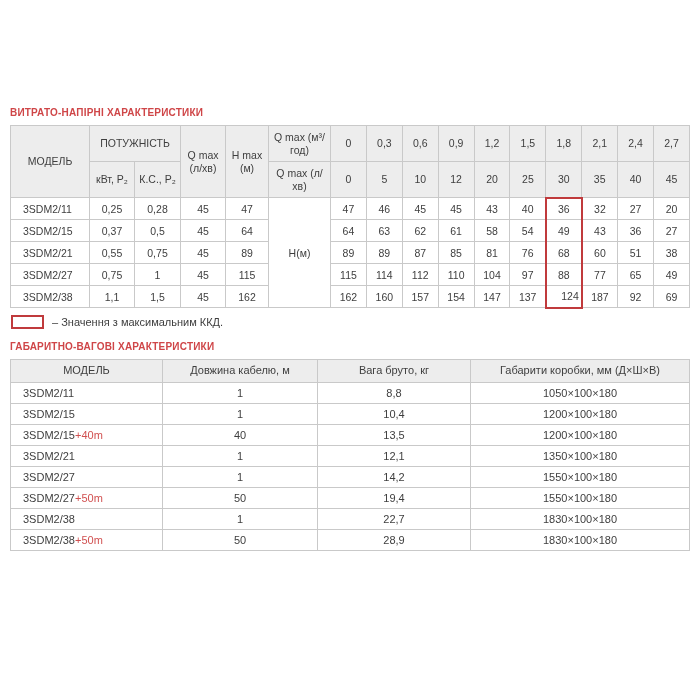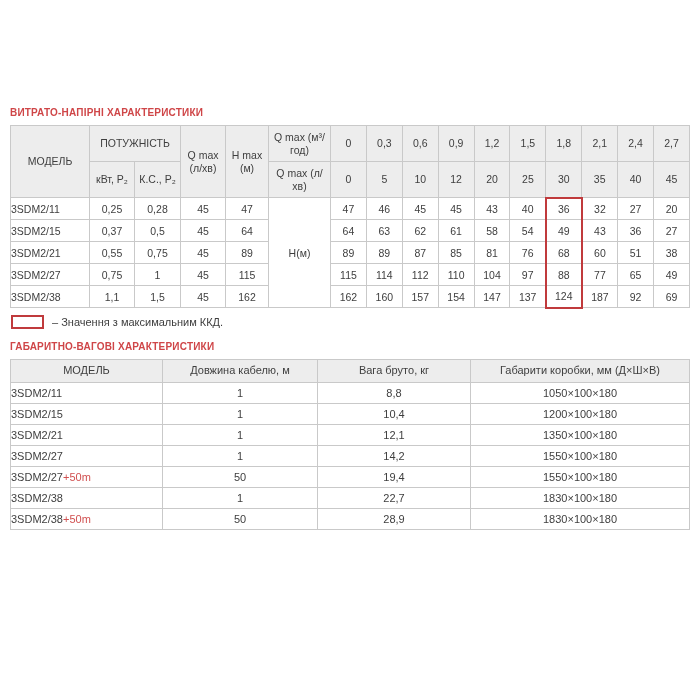--- a/index.html
+++ b/index.html
@@ -33,25 +33,25 @@
     vertical-align: middle;
     padding: 1px 2px;
     font-weight: 400;
     overflow: hidden;
   }
   thead th { background: #ededed; line-height: 1.2; }
   tbody td { background: #ffffff; }
 
   .t1 thead tr th { height: 36px; }
   .t1 tbody td { height: 22px; }
-  td.model { text-align: left; padding-left: 0; }
+  td.model { text-align: left; padding-left: 12px; }
 
   .hl { border-left: 2px solid #c03a3c; border-right: 2px solid #c03a3c; }
   .hl-top { border-top: 2px solid #c03a3c; }
-  .hl-bottom { border-bottom: 2px solid #c03a3c; }
+  .hl-bottom { border-bottom: 2px solid #c03a3c; text-align: right; }
 
   .legend { display: flex; align-items: center; margin: 6px 0 12px 1px; }
   .legend-box {
     width: 33px; height: 14px;
     border: 2px solid #c03a3c;
     background: #ffffff;
     margin-right: 8px;
     flex: 0 0 auto;
   }
   .legend-text { font-size: 11px; }
@@ -240,20 +240,26 @@
           <td>8,8</td>
           <td>1050×100×180</td>
         </tr>
         <tr>
           <td class="model"><span>3SDM2/15</span></td>
           <td>1</td>
           <td>10,4</td>
           <td>1200×100×180</td>
         </tr>
         <tr>
+          <td class="model"><span>3SDM2/15</span><span class="suffix">+40m</span></td>
+          <td>40</td>
+          <td>13,5</td>
+          <td>1200×100×180</td>
+        </tr>
+        <tr>
           <td class="model"><span>3SDM2/21</span></td>
           <td>1</td>
           <td>12,1</td>
           <td>1350×100×180</td>
         </tr>
         <tr>
           <td class="model"><span>3SDM2/27</span></td>
           <td>1</td>
           <td>14,2</td>
           <td>1550×100×180</td>

